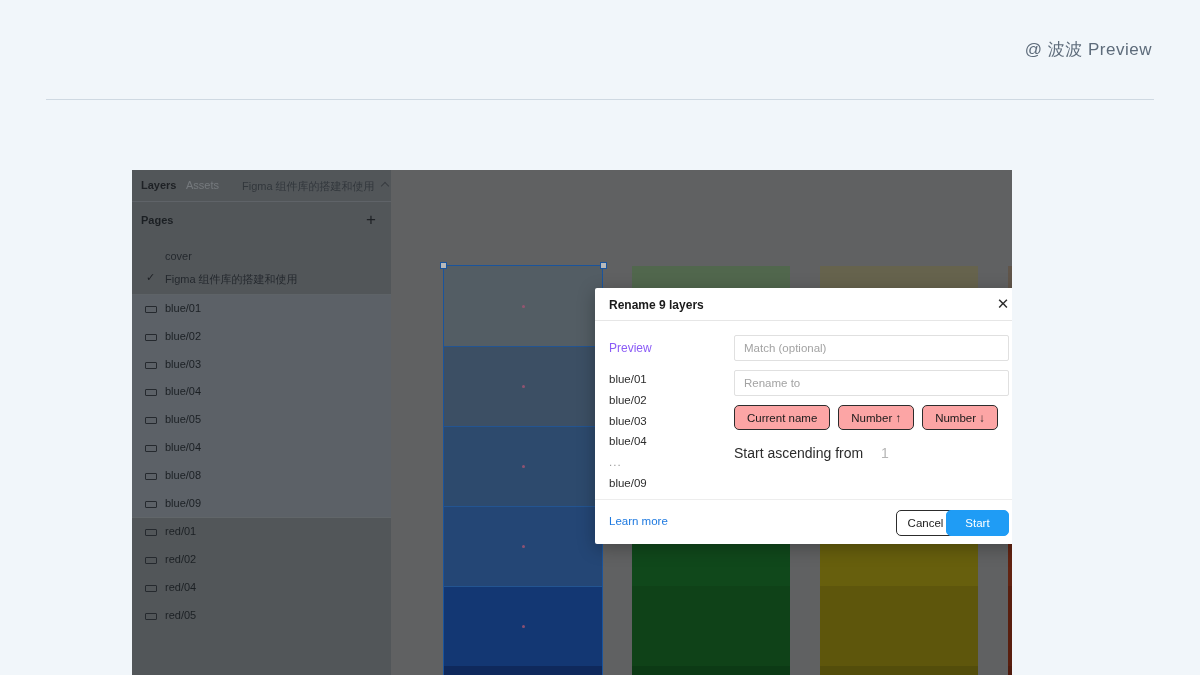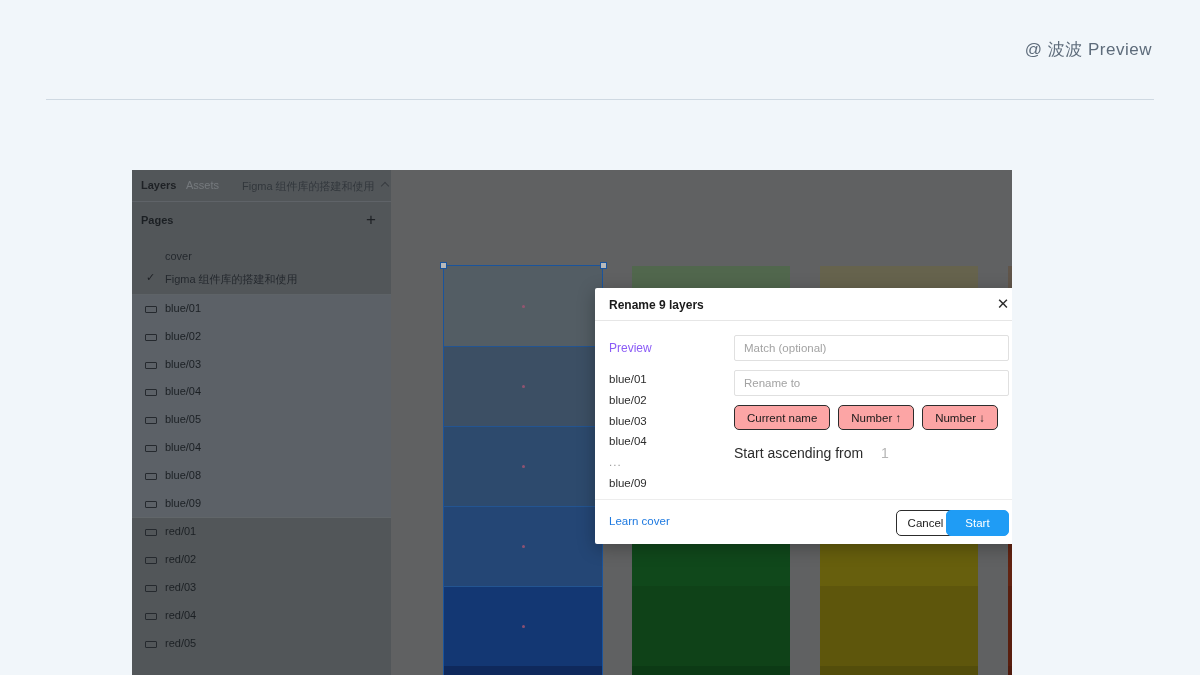--- a/index.html
+++ b/index.html
@@ -283,24 +283,20 @@
         <div class="fig-layer">
           <div class="fig-layer-icon"></div>
           <div class="fig-layer-name">red/01</div>
         </div>
         <div class="fig-layer">
           <div class="fig-layer-icon"></div>
           <div class="fig-layer-name">red/02</div>
         </div>
         <div class="fig-layer">
           <div class="fig-layer-icon"></div>
-          <div class="fig-layer-name">red/03</div>
-        </div>
-        <div class="fig-layer">
-          <div class="fig-layer-icon"></div>
           <div class="fig-layer-name">red/04</div>
         </div>
         <div class="fig-layer">
           <div class="fig-layer-icon"></div>
           <div class="fig-layer-name">red/05</div>
         </div>
       </div>
   </div>
 
   <div class="fig-canvas">
@@ -384,18 +380,18 @@
           </div>
 
         <div class="dlg-ascend">
           <span>Start ascending from</span>
           <span class="dlg-ascend-val">1</span>
         </div>
       </div>
     </div>
 
     <div class="dlg-foot">
-      <a class="dlg-learn">Learn cover</a>
+      <a class="dlg-learn">Learn more</a>
       <div class="btn btn-cancel">Cancel</div>
       <div class="btn btn-rename">Start</div>
     </div>
   </div>
 </div>
 
 </body></html>

